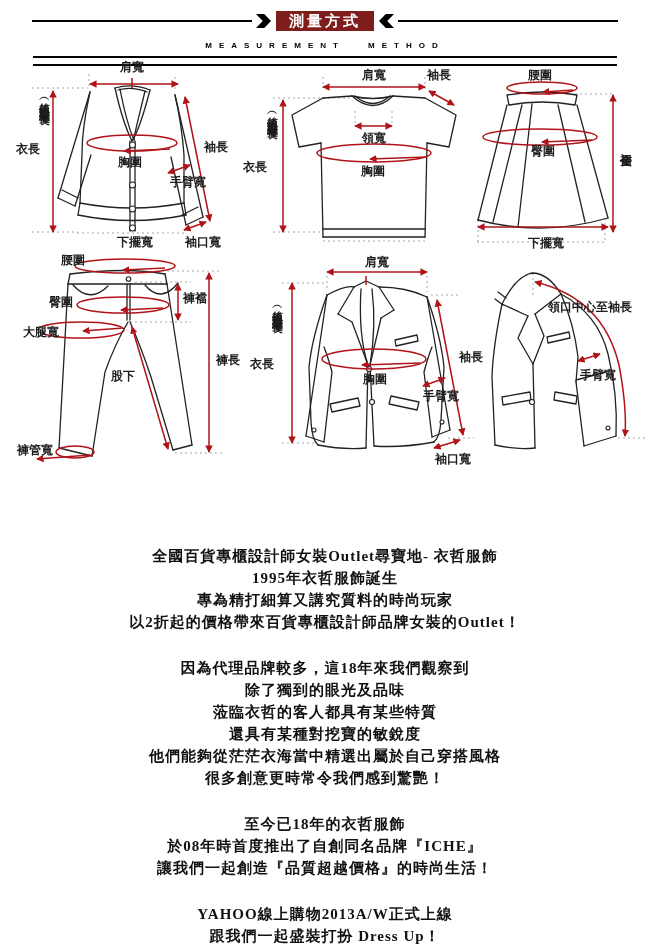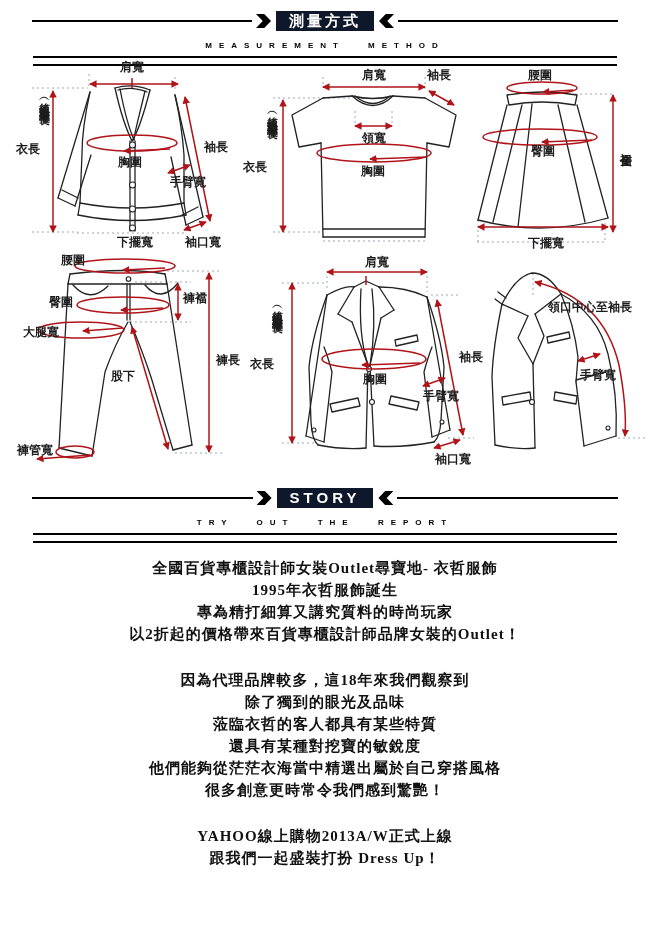--- a/index.html
+++ b/index.html
@@ -4,21 +4,21 @@
 <style>
   html,body{margin:0;padding:0;background:#fff;}
   #page{position:relative;width:650px;height:950px;background:#fff;overflow:hidden;
         font-family:"Liberation Serif","DejaVu Serif",serif;color:#1c1c1c;}
 
   
   .banner{position:absolute;left:0;right:0;text-align:center;}
   .banner-row{position:relative;height:22px;display:flex;justify-content:center;align-items:center;}
   .banner-line{position:absolute;left:32px;right:32px;top:10px;height:2px;background:#000;}
   .ribbon-center{position:relative;background:#fff;padding:0 4px;display:flex;align-items:center;gap:5px;}
-  .ribbon-box{background:#0f172a;color:#fff;font-weight:bold;font-size:15px;line-height:18px;
+  .ribbon-box{background:#7f1d1d;color:#fff;font-weight:bold;font-size:15px;line-height:18px;
               padding:1px 13px;letter-spacing:3px;font-family:"Liberation Sans",sans-serif;}
   .chev{display:inline-block;width:15px;height:14px;background:#000;}
   .chev-r{clip-path:polygon(0 0,55% 0,100% 50%,55% 100%,0 100%,45% 50%);}
   .chev-l{clip-path:polygon(100% 0,45% 0,0 50%,45% 100%,100% 100%,55% 50%);}
   .banner-sub{margin-top:9px;font-family:"Liberation Sans",sans-serif;font-weight:bold;
               font-size:8px;letter-spacing:7px;word-spacing:14px;color:#000;}
   .banner-rule{margin:6px 33px 0;height:6px;border-top:2px solid #000;border-bottom:2px solid #000;}
 
   
   .diagram{position:absolute;}
@@ -27,21 +27,21 @@
           white-space:nowrap;color:#1c1c1c;z-index:2;}
   .vlabel{writing-mode:vertical-rl;text-orientation:mixed;font-size:10.5px;
           letter-spacing:1.5px;white-space:nowrap;}
   .outline{stroke:#222;stroke-width:1.3;fill:none;stroke-linejoin:round;stroke-linecap:round;}
   .redln{stroke:#b01419;stroke-width:1.5;fill:none;}
   .guide{stroke:#9aa8b8;stroke-width:1;fill:none;stroke-dasharray:2,3;}
   .btn{fill:#fff;stroke:#222;stroke-width:1.1;}
 
   
   .story-text{position:absolute;top:545px;left:0;right:0;text-align:center;}
-  .story-p{margin:12px 0 24px 0;}
+  .story-p{margin:0 0 24px 0;}
   .story-line{font-weight:bold;font-size:15px;line-height:22px;letter-spacing:1px;color:#111;}
 </style>
 </head>
 <body>
 
 <div id="page">
 
   <div class="banner" style="top:10px;">
     <div class="banner-row">
       <div class="banner-line"></div>
@@ -356,47 +356,40 @@
       </g>
       <g class="redln">
         <path d="M67,30 Q135,46 151,113 Q159,155 157,184" marker-start="url(#ah-coat)" marker-end="url(#ah-coat)"></path>
         <path d="M110,109 L132,102" marker-start="url(#ah-coat)" marker-end="url(#ah-coat)"></path>
       </g>
     </svg>
     <span class="dlabel" style="left:80px;top:49px;">領口中心至袖長</span>
     <span class="dlabel" style="left:112px;top:117px;">手臂寬</span>
   </div>
 
-  <div class="banner" style="top:487px;">
-    <div class="banner-row">
-      <div class="banner-line"></div>
-      <div class="ribbon-center">
-        <span class="chev chev-r"></span>
-        <span class="ribbon-box" style="letter-spacing:4px;">STORY</span>
-        <span class="chev chev-l"></span>
-      </div>
-    </div>
-    <div class="banner-sub">TRY OUT THE REPORT</div>
-    <div class="banner-rule"></div>
-  </div>
 
   <div class="story-text">
     <div class="story-p">
       <div class="story-line">全國百貨專櫃設計師女裝Outlet尋寶地- 衣哲服飾</div>
       <div class="story-line">1995年衣哲服飾誕生</div>
       <div class="story-line">專為精打細算又講究質料的時尚玩家</div>
       <div class="story-line">以2折起的價格帶來百貨專櫃設計師品牌女裝的Outlet！</div>
     </div>
     <div class="story-p">
       <div class="story-line">因為代理品牌較多，這18年來我們觀察到</div>
       <div class="story-line">除了獨到的眼光及品味</div>
       <div class="story-line">蒞臨衣哲的客人都具有某些特質</div>
       <div class="story-line">還具有某種對挖寶的敏銳度</div>
       <div class="story-line">他們能夠從茫茫衣海當中精選出屬於自己穿搭風格</div>
       <div class="story-line">很多創意更時常令我們感到驚艷！</div>
     </div>
     <div class="story-p">
+      <div class="story-line">至今已18年的衣哲服飾</div>
+      <div class="story-line">於08年時首度推出了自創同名品牌『ICHE』</div>
+      <div class="story-line">讓我們一起創造『品質超越價格』的時尚生活！</div>
+    </div>
+    <div class="story-p">
       <div class="story-line">YAHOO線上購物2013A/W正式上線</div>
       <div class="story-line">跟我們一起盛裝打扮 Dress Up！</div>
     </div>
   </div>
 
 </div>
 
 </body></html>

